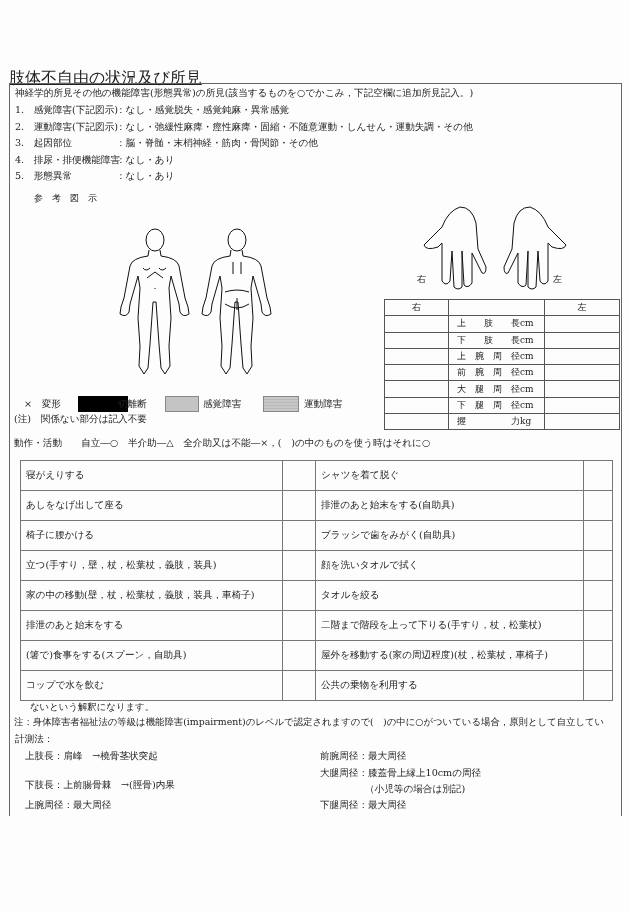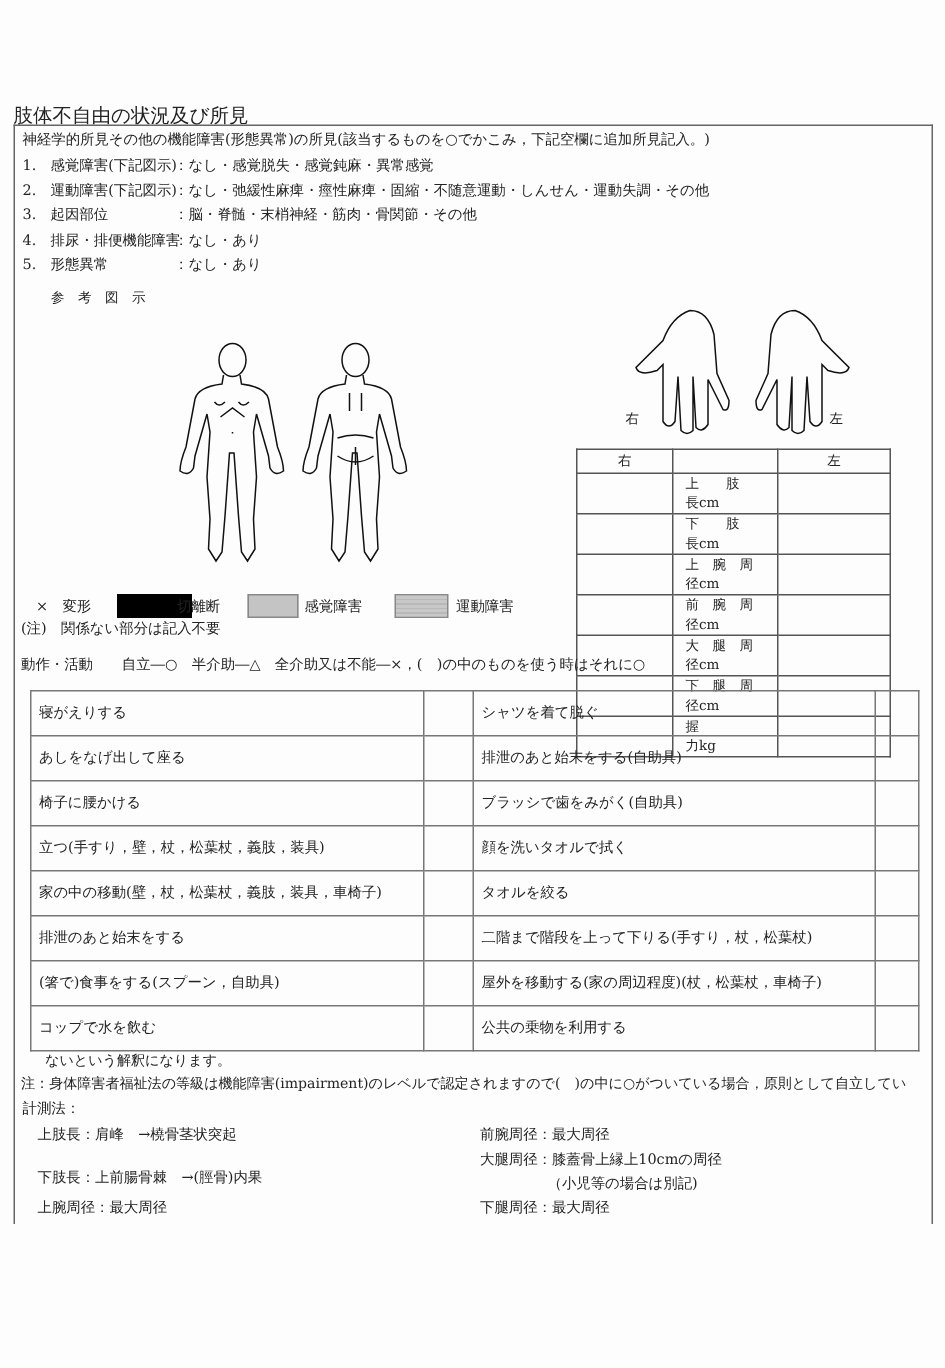--- a/index.html
+++ b/index.html
@@ -1,31 +1,31 @@
 <!DOCTYPE html>
 <html><head>
 <meta charset="utf-8">
 <style>
   * { box-sizing: border-box; margin: 0; padding: 0; }
   html, body { width: 630px; height: 912px; background: #fdfdfd; overflow: hidden; }
   body { font-family: "DejaVu Serif", "Liberation Serif", serif; color: #222; font-size: 10px; position: relative; }
   .abs { position: absolute; white-space: nowrap; }
-  .title { left: 9px; top: 68px; font-size: 13px; }
+  .title { left: 9px; top: 68px; font-size: 16px; text-decoration: underline; }
   .frame { position: absolute; left: 9px; top: 83px; width: 613px; height: 733px;
            border-left: 1px solid #666; border-right: 1px solid #666; border-top: 1px solid #666; }
   .line { font-size: 9.6px; }
   .swatch { position: absolute; height: 16px; width: 50px; }
   .sw-black { background: #000; }
   .sw-gray { background: #c4c4c4; border: 1px solid #888; }
   .sw-stripe { border: 1px solid #888;
     background: repeating-linear-gradient(to bottom, #c8c8c8 0px, #c8c8c8 2px, #b8b8b8 2px, #b8b8b8 3px); }
   table.meas { position: absolute; left: 384px; top: 299px; border-collapse: collapse; font-size: 9px; }
   table.meas td { border: 1px solid #555; height: 16.3px; padding: 0; }
   table.meas td.c1 { width: 64px; }
-  table.meas td.c2 { width: 70px; padding-left: 8px; }
+  table.meas td.c2 { width: 96px; padding-left: 8px; }
   table.meas td.c3 { width: 75px; }
   table.meas td.hd { text-align: center; }
   table.adl { position: absolute; left: 20px; top: 460px; border-collapse: collapse; font-size: 9.6px; }
   table.adl td { border: 1px solid #777; height: 30px; padding: 0 0 0 5px; }
   table.adl td.t1 { width: 262px; }
   table.adl td.m1 { width: 33px; }
   table.adl td.t2 { width: 268px; }
   table.adl td.m2 { width: 29px; }
   svg.fig path, svg.fig ellipse { fill: none; stroke: #111; stroke-width: 1; }
 </style>

